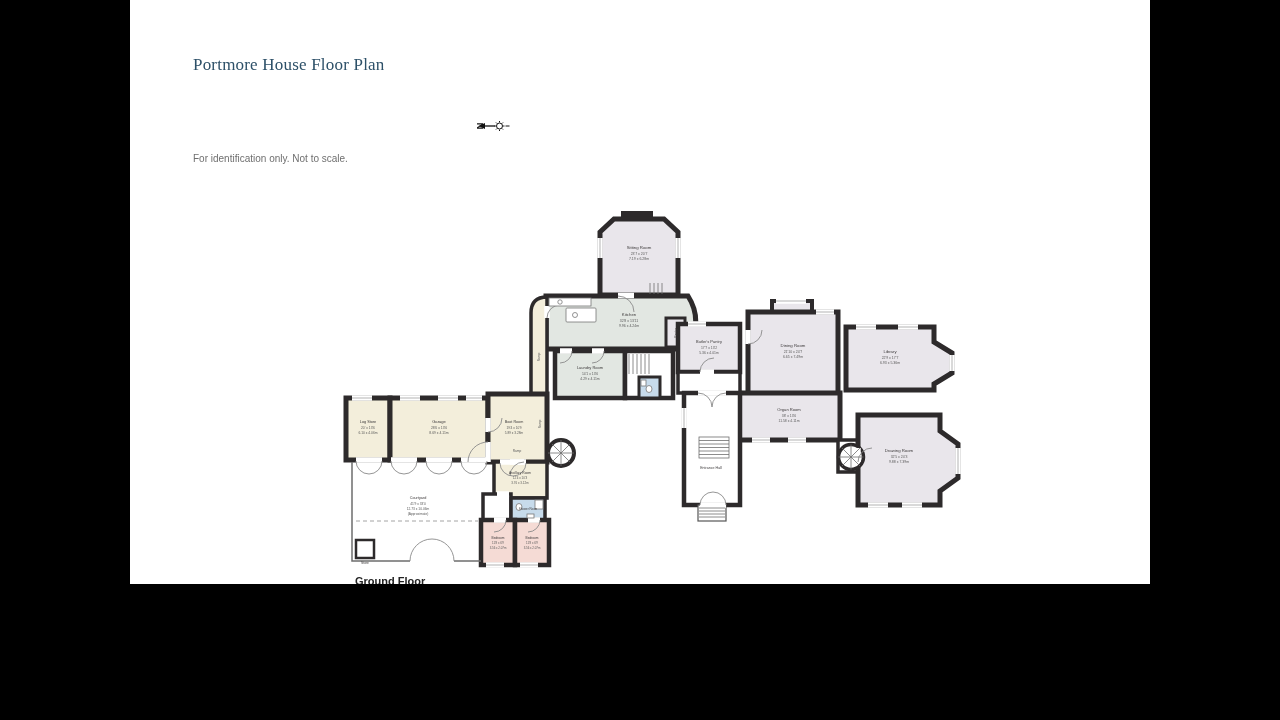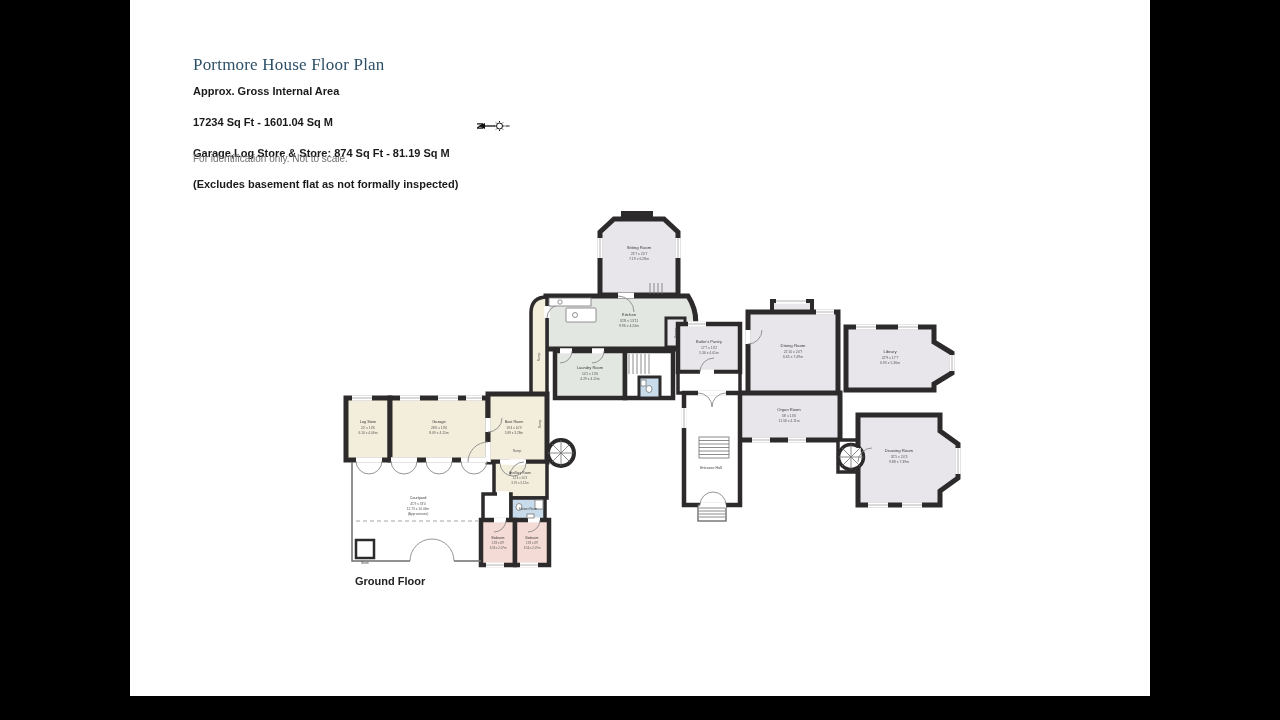--- a/index.html
+++ b/index.html
@@ -1,38 +1,34 @@
 <!DOCTYPE html>
 <html><head>
 <meta charset="utf-8">
 <style>
   html,body{margin:0;padding:0;background:#000;}
-  .stage{position:relative;width:1280px;height:696px;background:#000;overflow:hidden;
+  .stage{position:relative;width:1280px;height:584px;background:#000;overflow:hidden;
          font-family:"Liberation Sans",sans-serif;}
   .canvas{position:absolute;left:130px;top:0;width:1020px;height:720px;background:#ffffff;}
   .title{position:absolute;left:63px;top:55px;font-family:"Liberation Serif",serif;
          font-size:17px;font-weight:500;color:#2d5068;letter-spacing:.2px;}
   .meta{position:absolute;left:63px;top:84px;font-size:11px;font-weight:700;color:#1a1a1a;
         line-height:15.5px;white-space:pre;}
   .disclaimer{position:absolute;left:63px;top:153px;font-size:10px;color:#6f6f6f;}
   .floor-label{position:absolute;left:225px;top:575px;font-size:11px;font-weight:700;color:#222;}
   .compass{position:absolute;left:344px;top:114px;width:40px;height:24px;}
   svg.plan{position:absolute;left:0;top:0;width:1280px;height:720px;}
   text{user-select:none;}
 </style>
 </head>
 <body>
 
 <div class="stage">
   <div class="canvas">
     <div class="title">Portmore House Floor Plan</div>
-    <div class="meta"><span>Approx. Gross Internal Area</span><br>
-<span>17234 Sq Ft - 1601.04 Sq M</span><br>
-<span>Garage,Log Store &amp; Store: 874 Sq Ft - 81.19 Sq M</span><br>
-<span>(Excludes basement flat as not formally inspected)</span></div>
     <div class="disclaimer">For identification only. Not to scale.</div>
     <div class="floor-label">Ground Floor</div>
 
     <svg class="compass" viewBox="0 0 40 24">
       <text x="0" y="0" transform="translate(6,12) rotate(-90)" text-anchor="middle" font-size="9" font-weight="bold" fill="#111" font-family="&quot;Liberation Sans&quot;,sans-serif" dominant-baseline="central">N</text>
       <polygon points="11,9 11,15 4.5,12" fill="#111"></polygon>
       <line x1="11" y1="12" x2="21" y2="12" stroke="#111" stroke-width="1.3"></line>
       <g stroke="#111" stroke-width="1" fill="none">
         <circle cx="25.5" cy="12" r="3"></circle>
         <line x1="25.5" y1="7" x2="25.5" y2="8.4"></line>

